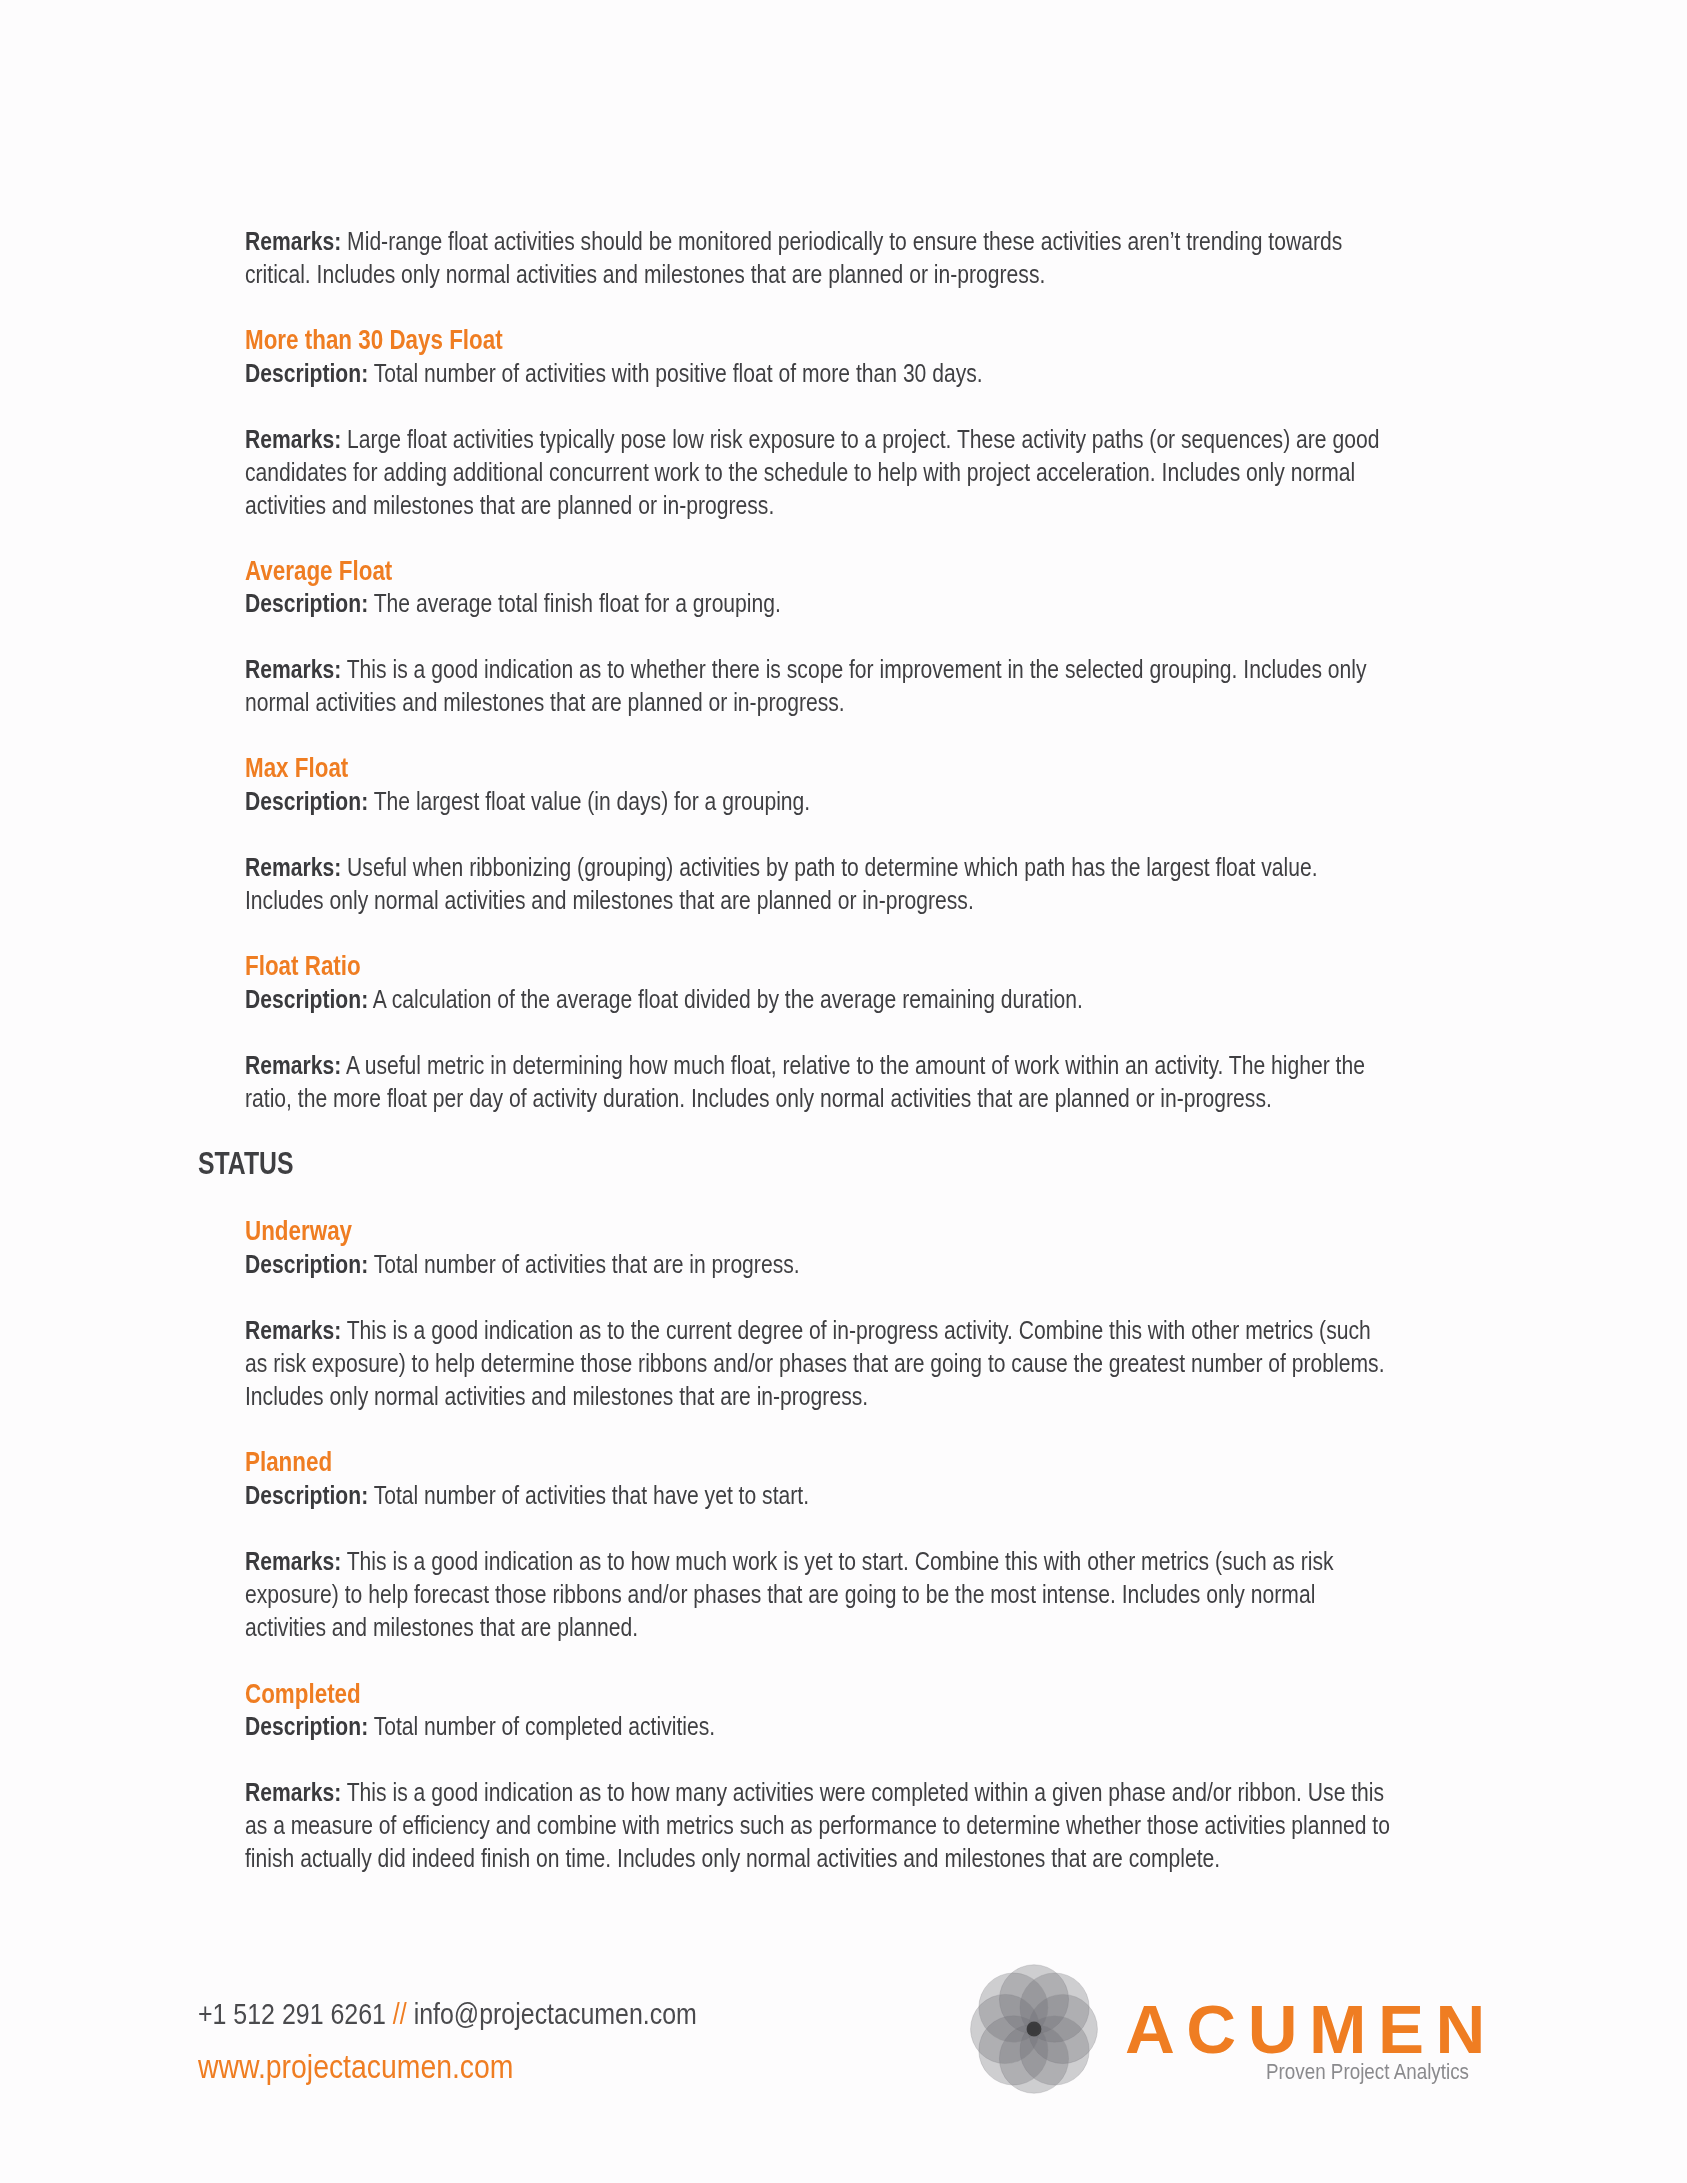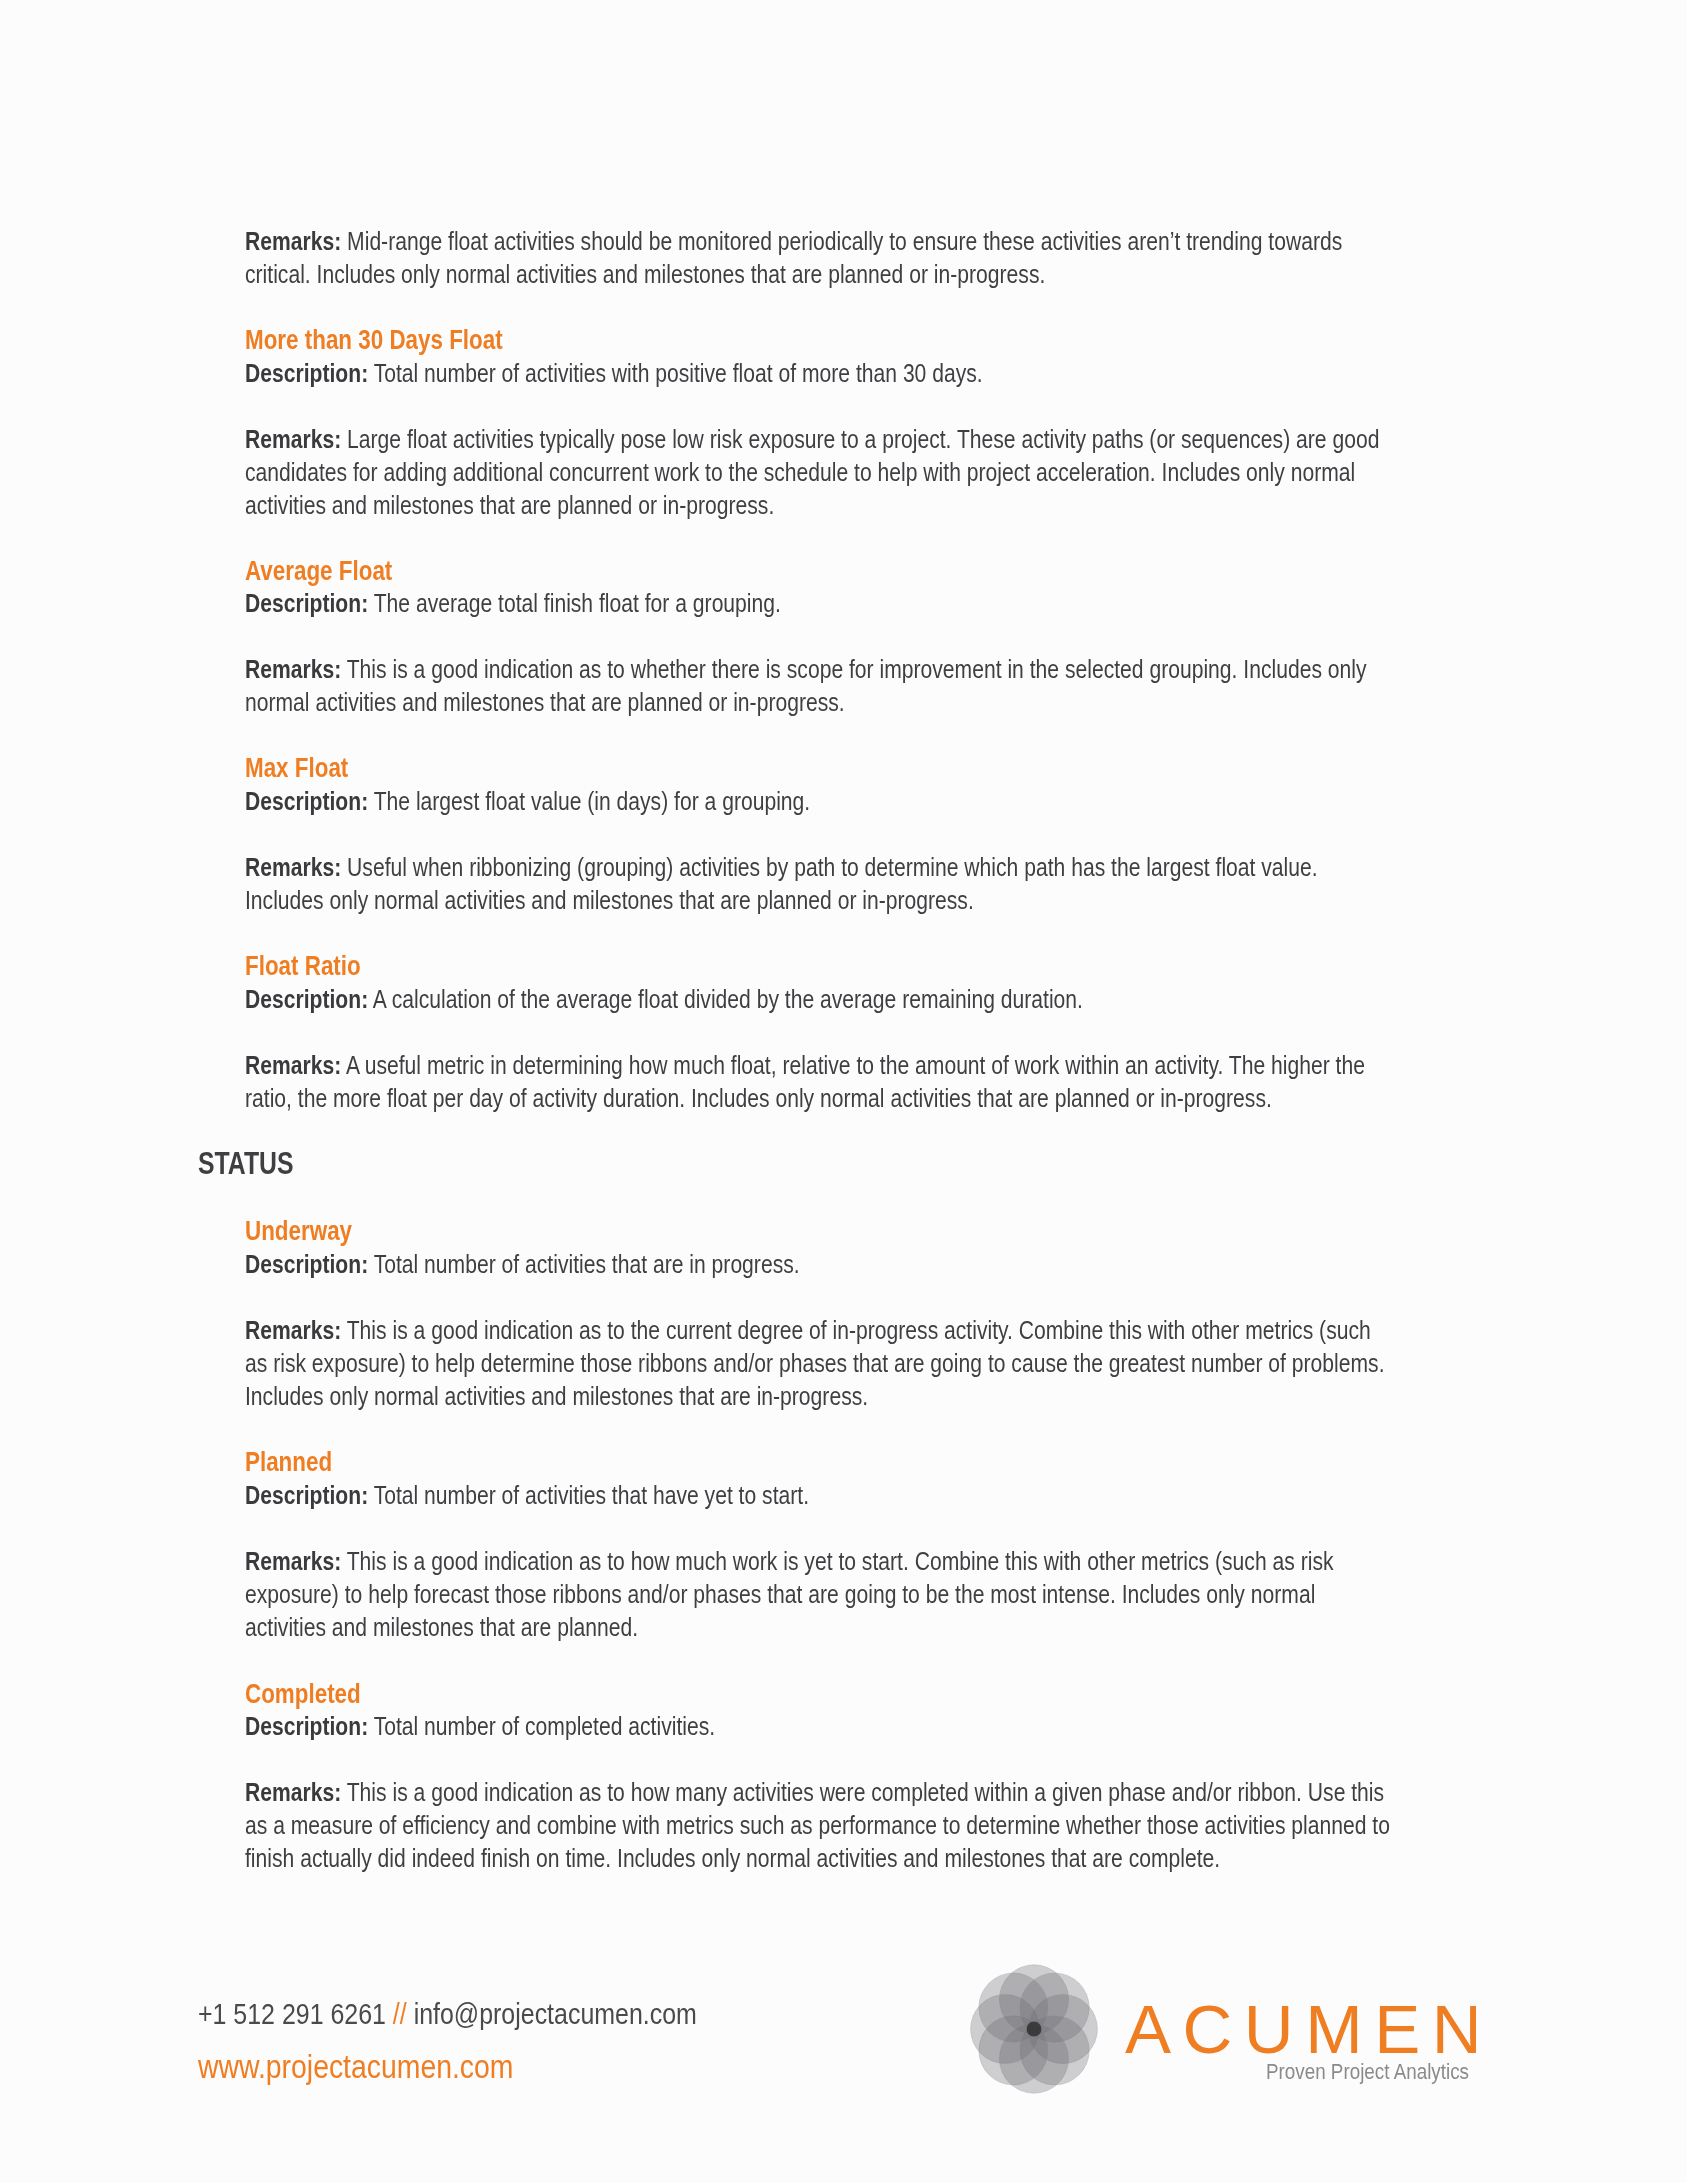--- a/index.html
+++ b/index.html
@@ -33,21 +33,21 @@
   .footer-contact .sep { color: #ef7d22; }
   .footer-web {
     position: absolute; left: 198px; top: 2048px; white-space: nowrap;
     font-size: 33px; line-height: 38px; color: #ef7d22;
     transform: scaleX(0.86); transform-origin: 0 50%;
   }
   .logo-mark { position: absolute; left: 964px; top: 1958px; width: 140px; height: 142px; }
   .logo-word {
     position: absolute; left: 1125px; top: 1995px; white-space: nowrap;
     font-size: 69px; line-height: 69px; color: #ef7d22; letter-spacing: 11.5px;
-    font-weight: normal;
+    font-weight: bold;
   }
   .logo-tag {
     position: absolute; left: 1266px; top: 2060px; white-space: nowrap;
     font-size: 21.4px; line-height: 25px; color: #8a8a8d;
     transform: scaleX(0.88); transform-origin: 0 50%;
   }
 </style>
 </head>
 <body>
 

